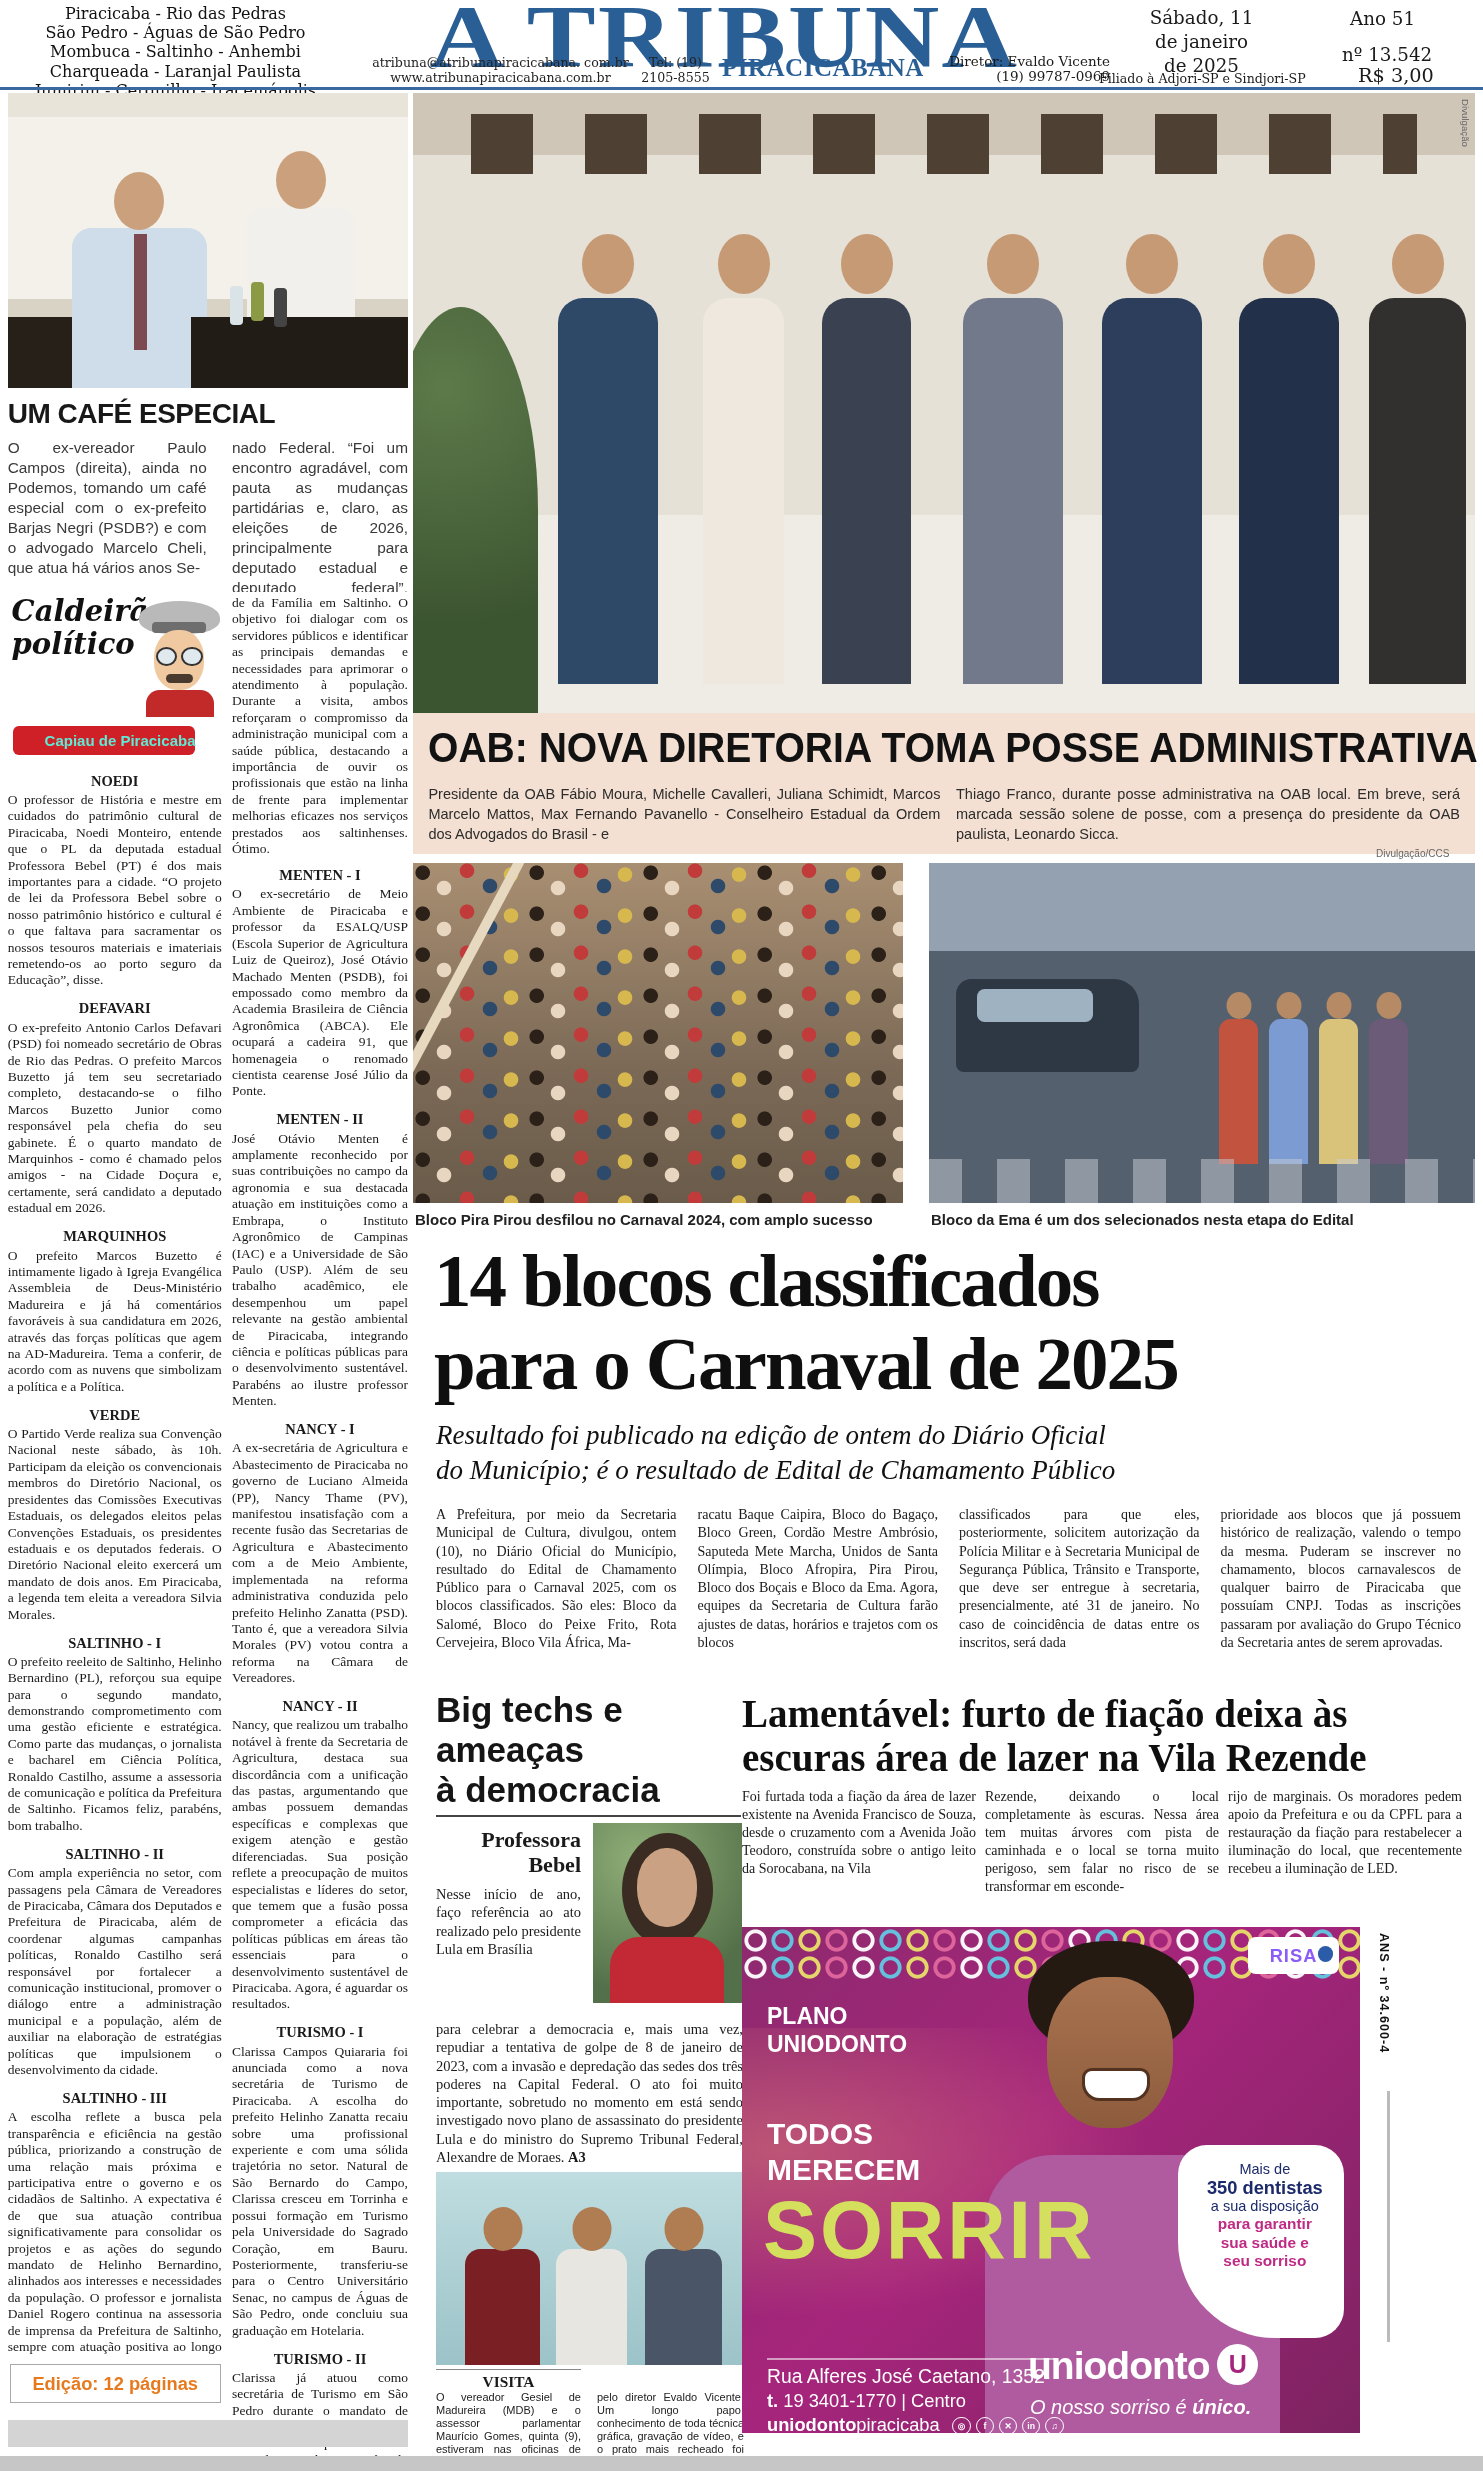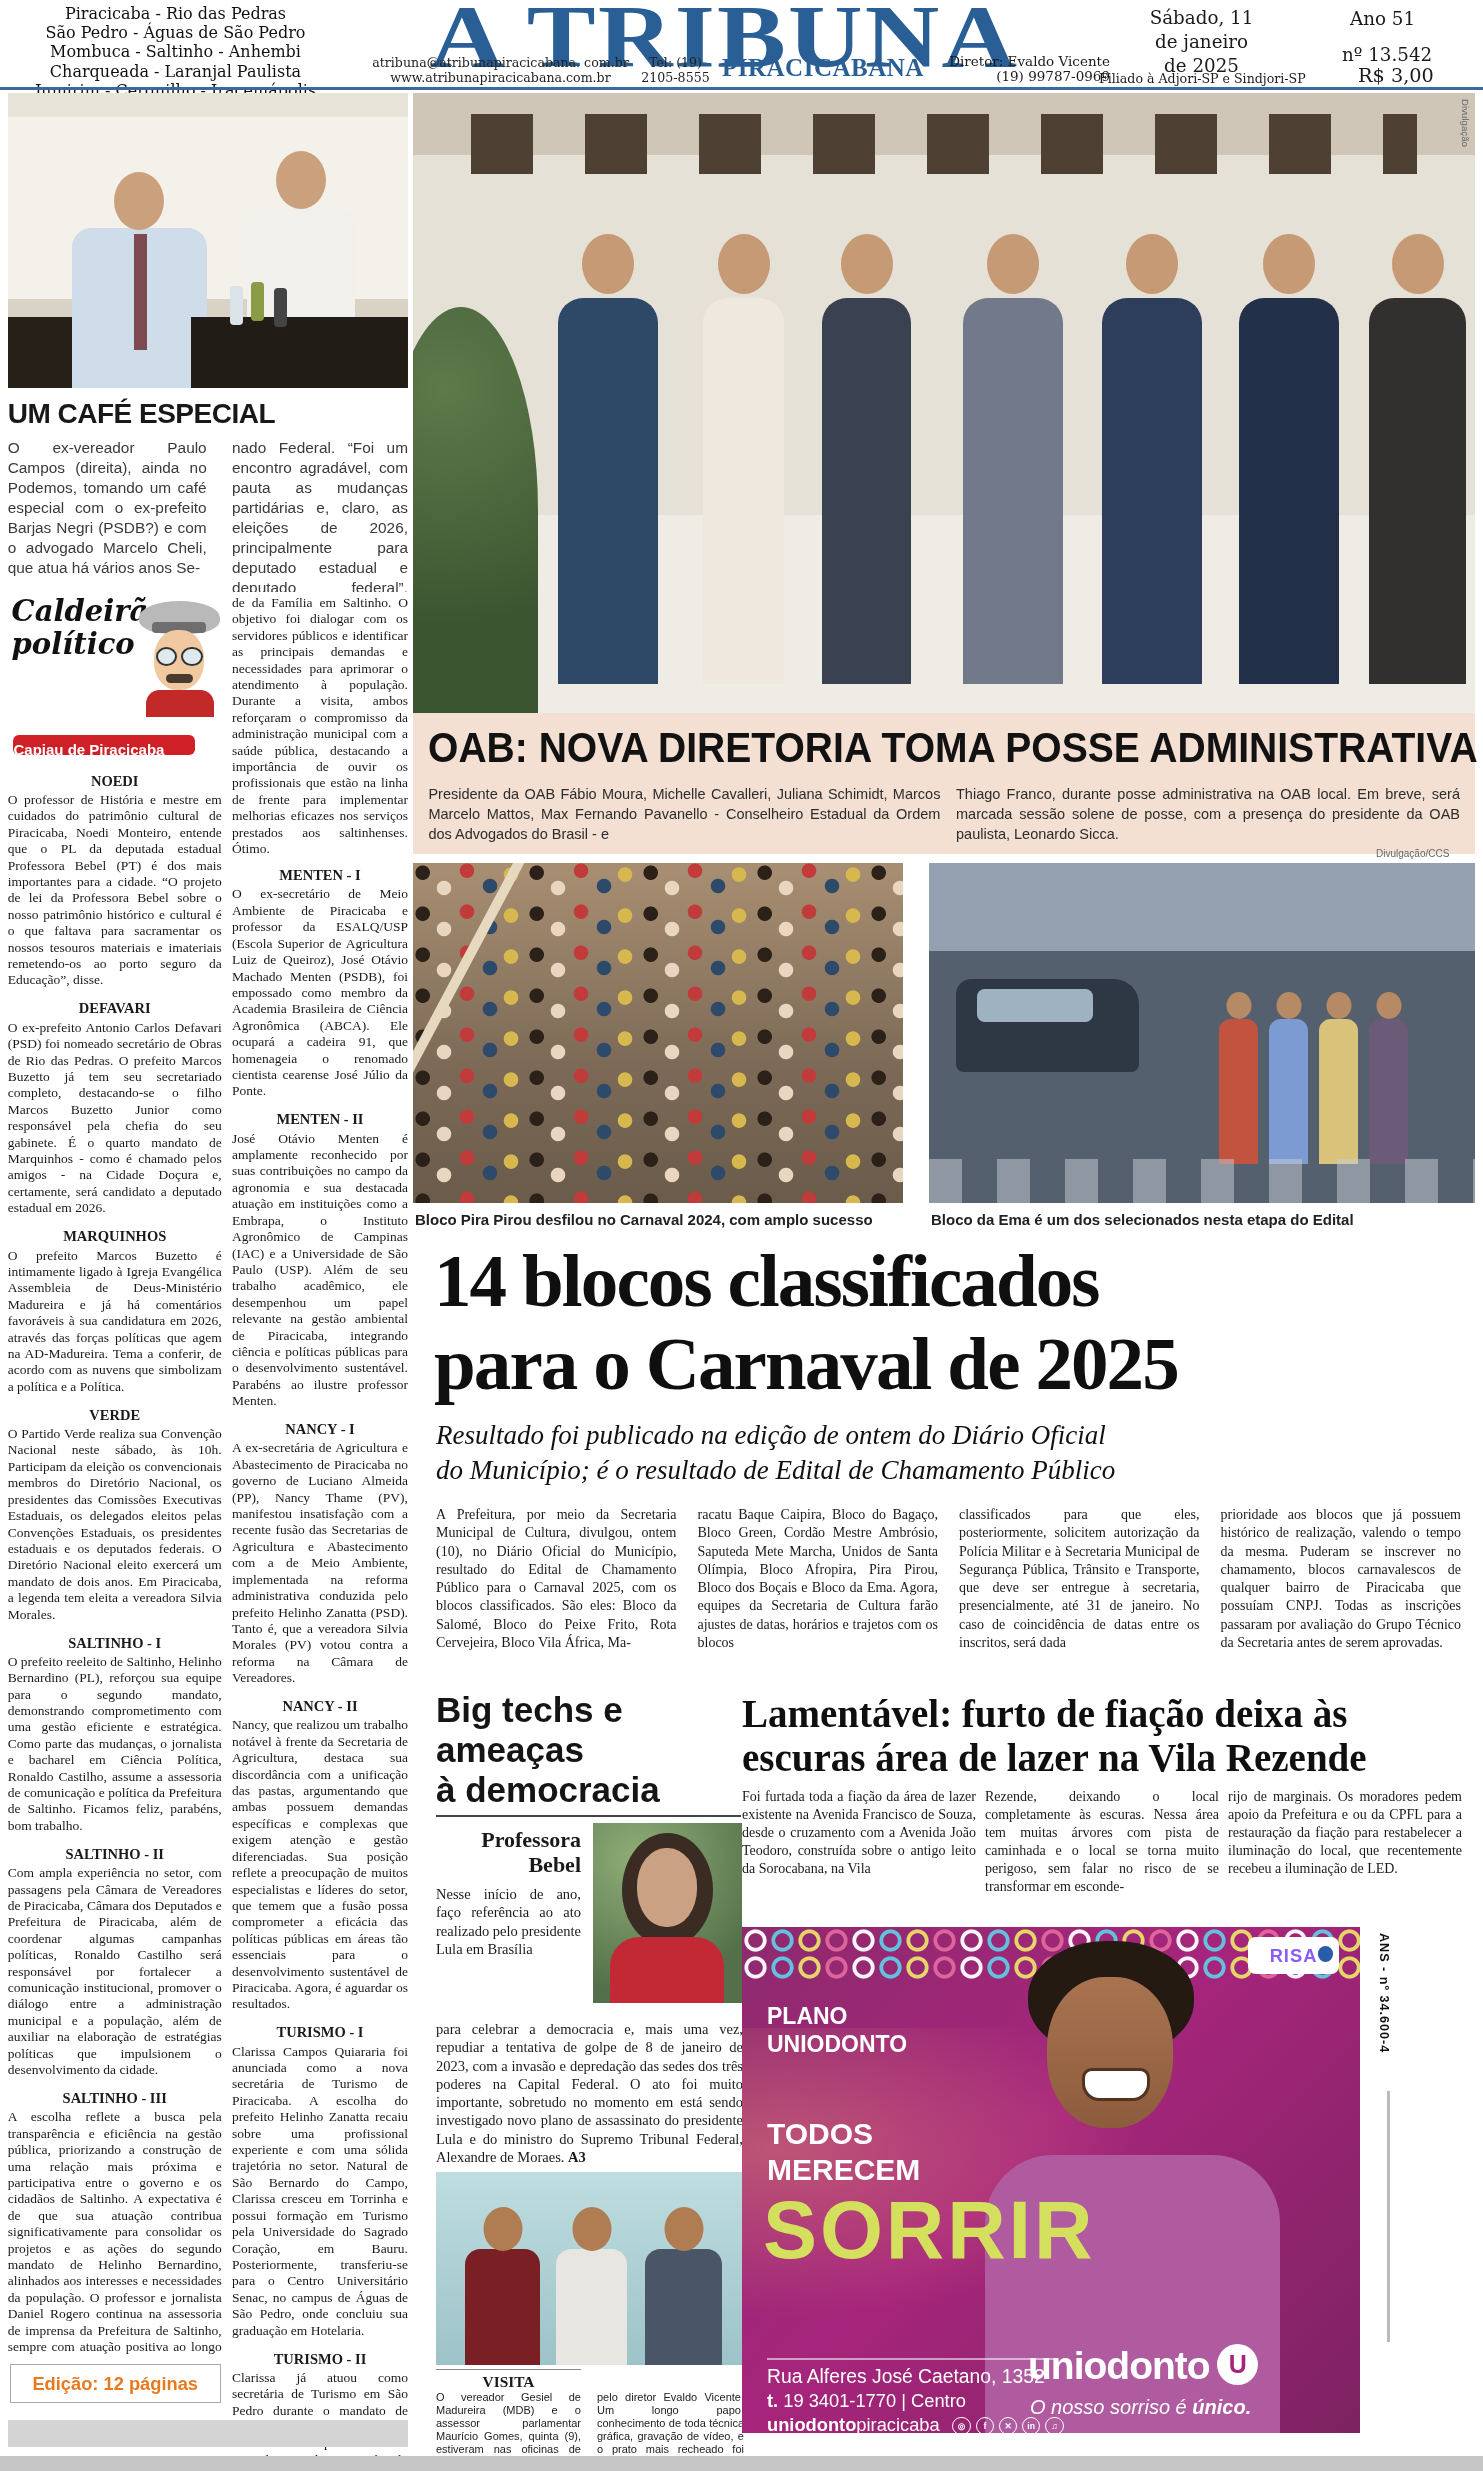--- a/index.html
+++ b/index.html
@@ -109,22 +109,22 @@
   .cald-script{position:absolute;left:3.9px;top:3.9px;width:135px;
      font:italic 700 29px/33px "DejaVu Serif",serif;color:#111}
   .cald-script span{display:block}
   .capiau{position:absolute;right:1.9px;top:9.7px;width:83px;height:116px}
   .cap-hat{position:absolute;left:1.9px;top:0;width:81px;height:33px;border-radius:50% 50% 40% 40%;background:#b9b9b9}
   .cap-hatband{position:absolute;left:15.4px;top:21px;width:54px;height:11.6px;background:#6e6e6e;border-radius:3.9px}
   .cap-face{position:absolute;left:17.4px;top:29px;width:50px;height:60px;border-radius:46%;background:#f0c9a0}
   .cap-glass{position:absolute;top:17.4px;width:17.4px;height:15.4px;border:2.9px solid #333;border-radius:50%;background:#dfe9ee}
   .cap-mst{position:absolute;left:11.6px;top:44px;width:27px;height:9.7px;border-radius:5.8px;background:#4a3a2d}
   .cap-shirt{position:absolute;left:9.7px;top:89px;width:68px;height:27px;border-radius:13.5px 13.5px 0 0;background:#c22a2a}
-  .cald-badge{position:absolute;left:5.8px;bottom:3.9px;width:182px;height:20px;border-radius:5.8px;
-     background:#cf2027;color:#ffffff;font:700 15px/29px "Liberation Sans",sans-serif;text-align:left}
+  .cald-badge{position:absolute;left:5.8px;bottom:3.9px;width:182px;height:29px;border-radius:5.8px;
+     background:#cf2027;color:#5eead4;font:700 15px/29px "Liberation Sans",sans-serif;text-align:right}
   .rail1{left:7.7px;top:763px;width:214px;height:1593px;overflow:hidden}
   .rail2{left:232px;top:595px;width:176px;height:1862px;overflow:hidden}
   .sec{margin-bottom:11.6px}
   .sec-t{font:700 14.5px/17.4px "Liberation Serif",serif;text-align:center;margin:9.7px 0 1.9px}
   .sec-b,.rail-intro{font:13.5px/16.4px "Liberation Serif",serif;text-align:justify}
   
   .bt-h{left:436px;top:1690px;width:319px;font:700 35px/40px "Liberation Sans",sans-serif;color:#151515}
   .bt-h span{display:block}
   .bt-rule{left:436px;top:1815px;width:305px;height:1.9px;background:#444}
   .bt-byline{left:436px;top:1827px;width:145px;text-align:right;
@@ -452,20 +452,28 @@
         <div class="l2"><b>uniodonto</b><span>piracicaba</span>
           <span class="ad-social">
             <span class="ad-ic">◎</span>
             <span class="ad-ic">f</span>
             <span class="ad-ic">✕</span>
             <span class="ad-ic">in</span>
             <span class="ad-ic">♫</span>
           </span>
         </div>
       </div>
+      <div class="ad-bubble">
+        <span>Mais de</span>
+        <span class="bb">350 dentistas</span>
+        <span>a sua disposição</span>
+        <span class="bp">para garantir</span>
+        <span class="bp">sua saúde e</span>
+        <span class="bp">seu sorriso</span>
+      </div>
       <div class="ad-logo"><span>uniodonto</span><span class="u">U</span></div>
       <div class="ad-tag"><span>O nosso sorriso é </span><b>único.</b></div>
     </div>
     <div class="ad-ans">
       <span>ANS - nº 34.600-4</span>
     </div>
   </div>
 
   <div class="abs edicao">Edição: 12 páginas</div>
   <div class="abs bar-left"></div>

